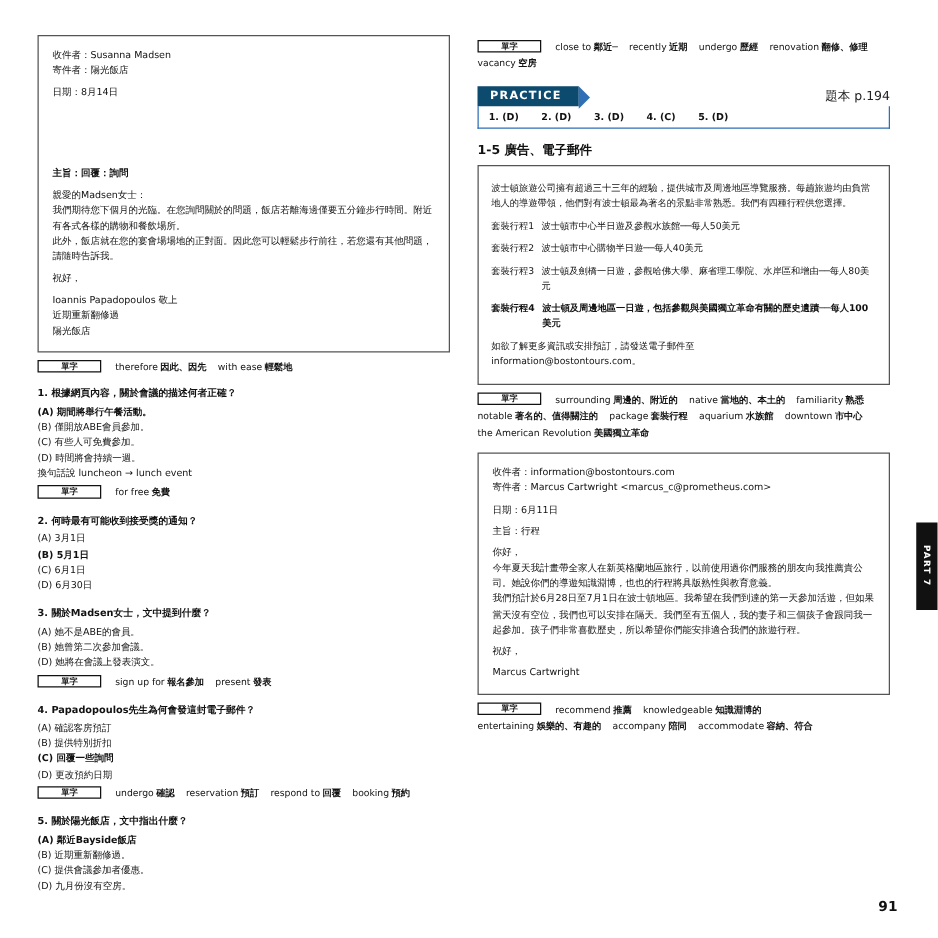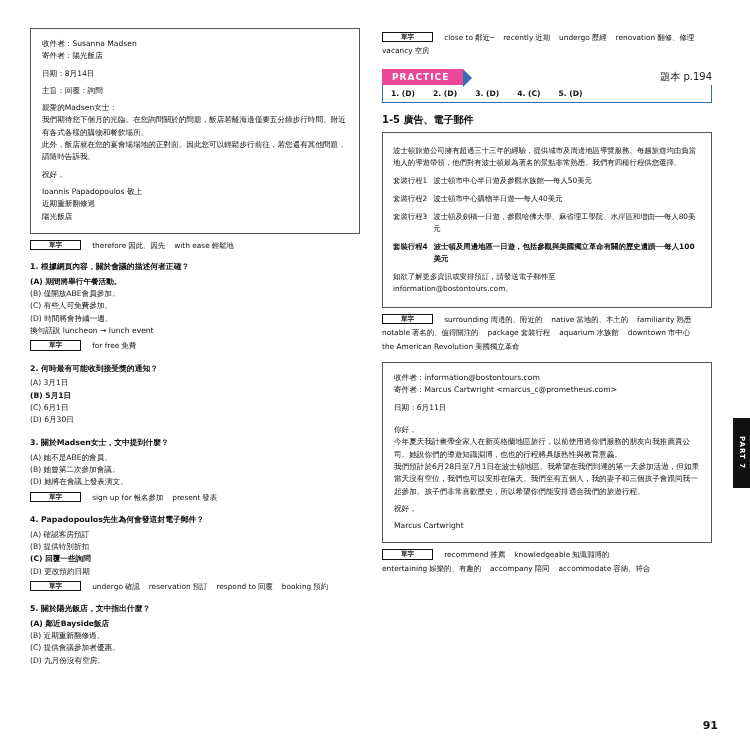--- a/index.html
+++ b/index.html
@@ -27,21 +27,21 @@
 
   
   .box{
     border:1px solid #555;
     padding:9px 11px 10px 11px;
     box-sizing:border-box;
     font-size:7.6px;
     line-height:1.62;
   }
   .box .ln{margin:0;}
-  .box .ln.b{font-weight:normal;}
+  .box .ln.b{font-weight:bold;margin-top:48px;}
   .box .sp{height:5px;}
 
   
   .vocab{
     display:flex;flex-wrap:wrap;align-items:baseline;
     gap:2px 9px;
     font-size:7.4px;
     line-height:1.55;
     margin:6px 0 10px 0;
   }
@@ -51,42 +51,42 @@
     font-size:6.6px;
     padding:0 18px;
     line-height:1.25;
     font-weight:bold;
     margin-right:2px;
     position:relative;
     top:-1px;
   }
   .vocab .w{white-space:nowrap;}
   .vocab .w i{font-style:normal;}
-  .vocab .w .cn{margin-left:2px;}
+  .vocab .w .cn{margin-left:2px;font-weight:bold;}
 
   
   .q{margin:0 0 11px 0;}
   .q .qt{
     font-size:7.8px;font-weight:bold;line-height:1.6;margin:0 0 2px 0;
   }
   .q .opt{font-size:7.6px;line-height:1.62;margin:0;}
   .q .opt.correct{font-weight:bold;}
 
   
   .topvocab{margin-top:4px;}
 
   
   .practice{
     margin:12px 0 10px 0;
   }
   .practice-head{
     display:flex;align-items:center;gap:6px;
   }
   .practice-tab{
-    background:#ec4899;
+    background:#0c4a6e;
     color:#fff;
     font-weight:bold;
     font-size:9px;
     letter-spacing:1px;
     padding:3px 14px 3px 10px;
     position:relative;
     display:inline-block;
   }
   .practice-tab:after{
     content:"";
@@ -300,20 +300,21 @@
           <span class="w"><i>downtown</i><span class="cn">市中心</span></span>
           <span class="w"><i>the American Revolution</i><span class="cn">美國獨立革命</span></span>
         </div>
 
       <div class="box" id="rightEmail">
           <p class="ln">收件者：information@bostontours.com</p>
           <p class="ln">寄件者：Marcus Cartwright &lt;marcus_c@prometheus.com&gt;</p>
           <div class="sp"></div>
           <p class="ln">日期：6月11日</p>
           <div class="sp"></div>
+          <p class="ln">主旨：行程</p>
           <div class="sp"></div>
           <p class="ln">你好，</p>
           <p class="ln">今年夏天我計畫帶全家人在新英格蘭地區旅行，以前使用過你們服務的朋友向我推薦貴公司。她說你們的導遊知識淵博，也也的行程將具版熟性與教育意義。</p>
           <p class="ln">我們預計於6月28日至7月1日在波士頓地區。我希望在我們到達的第一天參加活遊，但如果當天沒有空位，我們也可以安排在隔天。我們至有五個人，我的妻子和三個孩子會跟同我一起參加。孩子們非常喜歡歷史，所以希望你們能安排適合我們的旅遊行程。</p>
           <div class="sp"></div>
           <p class="ln">祝好，</p>
           <div class="sp"></div>
           <p class="ln">Marcus Cartwright</p>
         </div>
 

